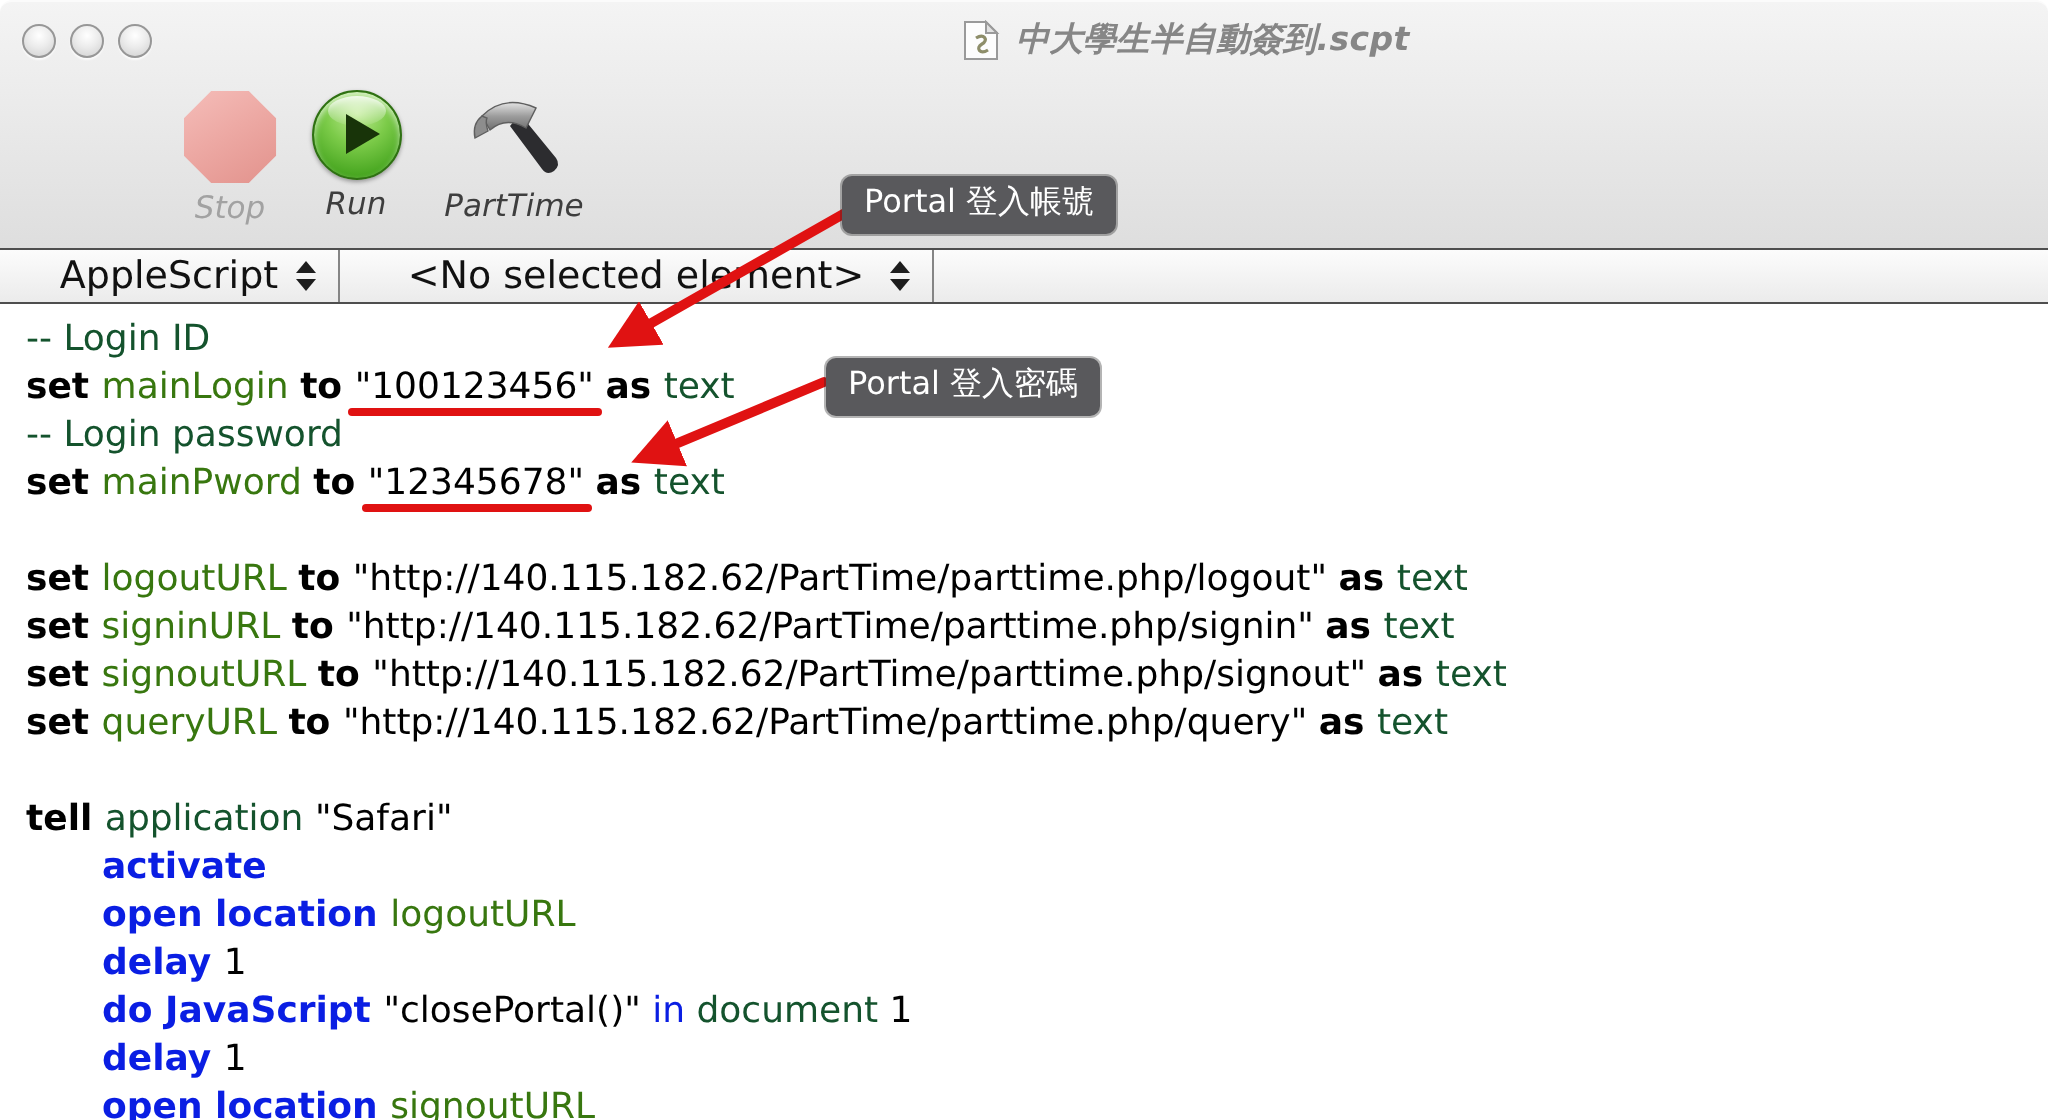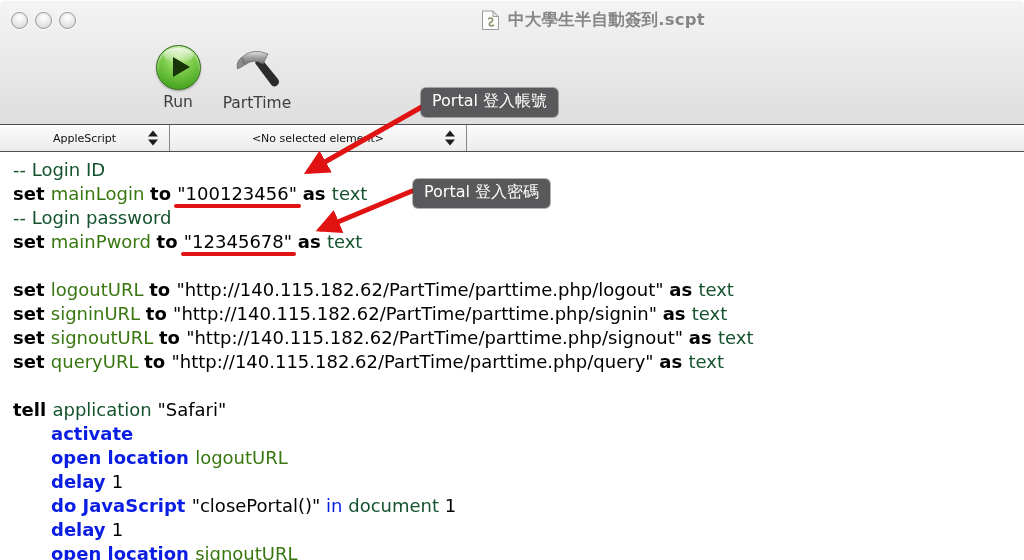--- a/index.html
+++ b/index.html
@@ -3,21 +3,21 @@
 <meta charset="utf-8">
 <style>
   * { margin:0; padding:0; box-sizing:border-box; }
   html,body { width:1024px; height:560px; overflow:hidden; background:#fff;
     font-family:"DejaVu Sans","Liberation Sans",sans-serif; }
   .window { position:relative; width:1024px; height:560px; overflow:hidden; }
 
   
   .chrome { position:absolute; left:0; top:0; width:1024px; height:124px;
     background:linear-gradient(#f4f4f4, #dedede); border-radius:6px 6px 0 0;
-    border-top:1px solid #fbfbfb; }
+    border-top:1px solid #fbfbfb;font-style:italic; }
   .titlebar { position:relative; height:38px; }
   .traffic { position:absolute; left:11px; top:11px; display:flex; gap:7px; }
   .tl { width:17px; height:17px; border-radius:50%;
     background:radial-gradient(circle at 50% 32%, #ffffff 0%, #ececec 45%, #cfcfcf 100%);
     border:1px solid #979797; box-shadow:0 1px 1px rgba(255,255,255,.8); }
   .titlewrap { position:absolute; left:481px; top:8px; display:flex; align-items:center; gap:8px; }
   .title { color:#868686; font-size:16.5px; font-weight:bold; letter-spacing:.2px; }
 
   .toolbar { position:relative; height:86px; }
   .tbtn { position:absolute; top:6px; text-align:center; cursor:default; }
@@ -38,21 +38,21 @@
   .stop-oct { width:47px; height:47px;
     background:linear-gradient(150deg, #f5bdb9 0%, #eda9a4 45%, #e2928c 100%);
     clip-path:polygon(30% 1%, 70% 1%, 99% 30%, 99% 70%, 70% 99%, 30% 99%, 1% 70%, 1% 30%); }
 
   
   .popupbar { position:absolute; left:0; top:124px; width:1024px; height:28px;
     background:linear-gradient(#fcfcfc, #ebebeb);
     border-top:1px solid #4e4e4e; border-bottom:1px solid #4e4e4e;
     display:flex; align-items:stretch; }
   .popup { position:relative; display:flex; align-items:center; justify-content:center;
-    font-size:11px; color:#111; }
+    font-size:19px; color:#111; }
   .popup.lang { width:169px; }
   .popup.elem { width:296px; }
   .popup-rest { flex:1; }
   .vsep { width:1px; background:#858585; }
   .stepper { position:absolute; right:11px; top:50%; transform:translateY(-50%);
     display:flex; flex-direction:column; gap:3px; }
   .stepper i { display:block; width:0; height:0; }
   .stepper .up { border-left:5px solid transparent; border-right:5px solid transparent; border-bottom:6px solid #1d1d1d; }
   .stepper .dn { border-left:5px solid transparent; border-right:5px solid transparent; border-top:6px solid #1d1d1d; }
 
@@ -96,20 +96,24 @@
         <svg class="doc-icon" width="19" height="21" viewBox="0 0 19 21">
           <path d="M1.5,1 h10.5 l5.5,5.5 v13 h-16 z" fill="#fdfdfd" stroke="#9a9a9a" stroke-width="1"></path>
           <path d="M12,1 l5.5,5.5 h-5.5 z" fill="#e2e2e2" stroke="#9a9a9a" stroke-width="1"></path>
           <path d="M7,9 c4,-2.5 6.5,1 3,3 c-3.5,2 -1,5.5 3,3" fill="none" stroke="#8e8e6a" stroke-width="1.6"></path>
         </svg>
         <span class="title">中大學生半自動簽到.scpt</span>
       </div>
     </div>
 
     <div class="toolbar">
+      <div class="tbtn" style="left:87px; width:56px;">
+        <span class="ticon stop-oct"></span>
+        <span class="tlabel dim">Stop</span>
+      </div>
       <div class="tbtn" style="left:152px; width:52px;">
         <span class="ticon run circle-green">
             <span class="play"></span>
           </span>
         <span class="tlabel">Run</span>
       </div>
       <div class="tbtn" style="left:218px; width:78px;">
         <span class="ticon" style="width:50px;height:46px;">
           <svg width="50" height="46" viewBox="0 0 50 46">
             <defs>

